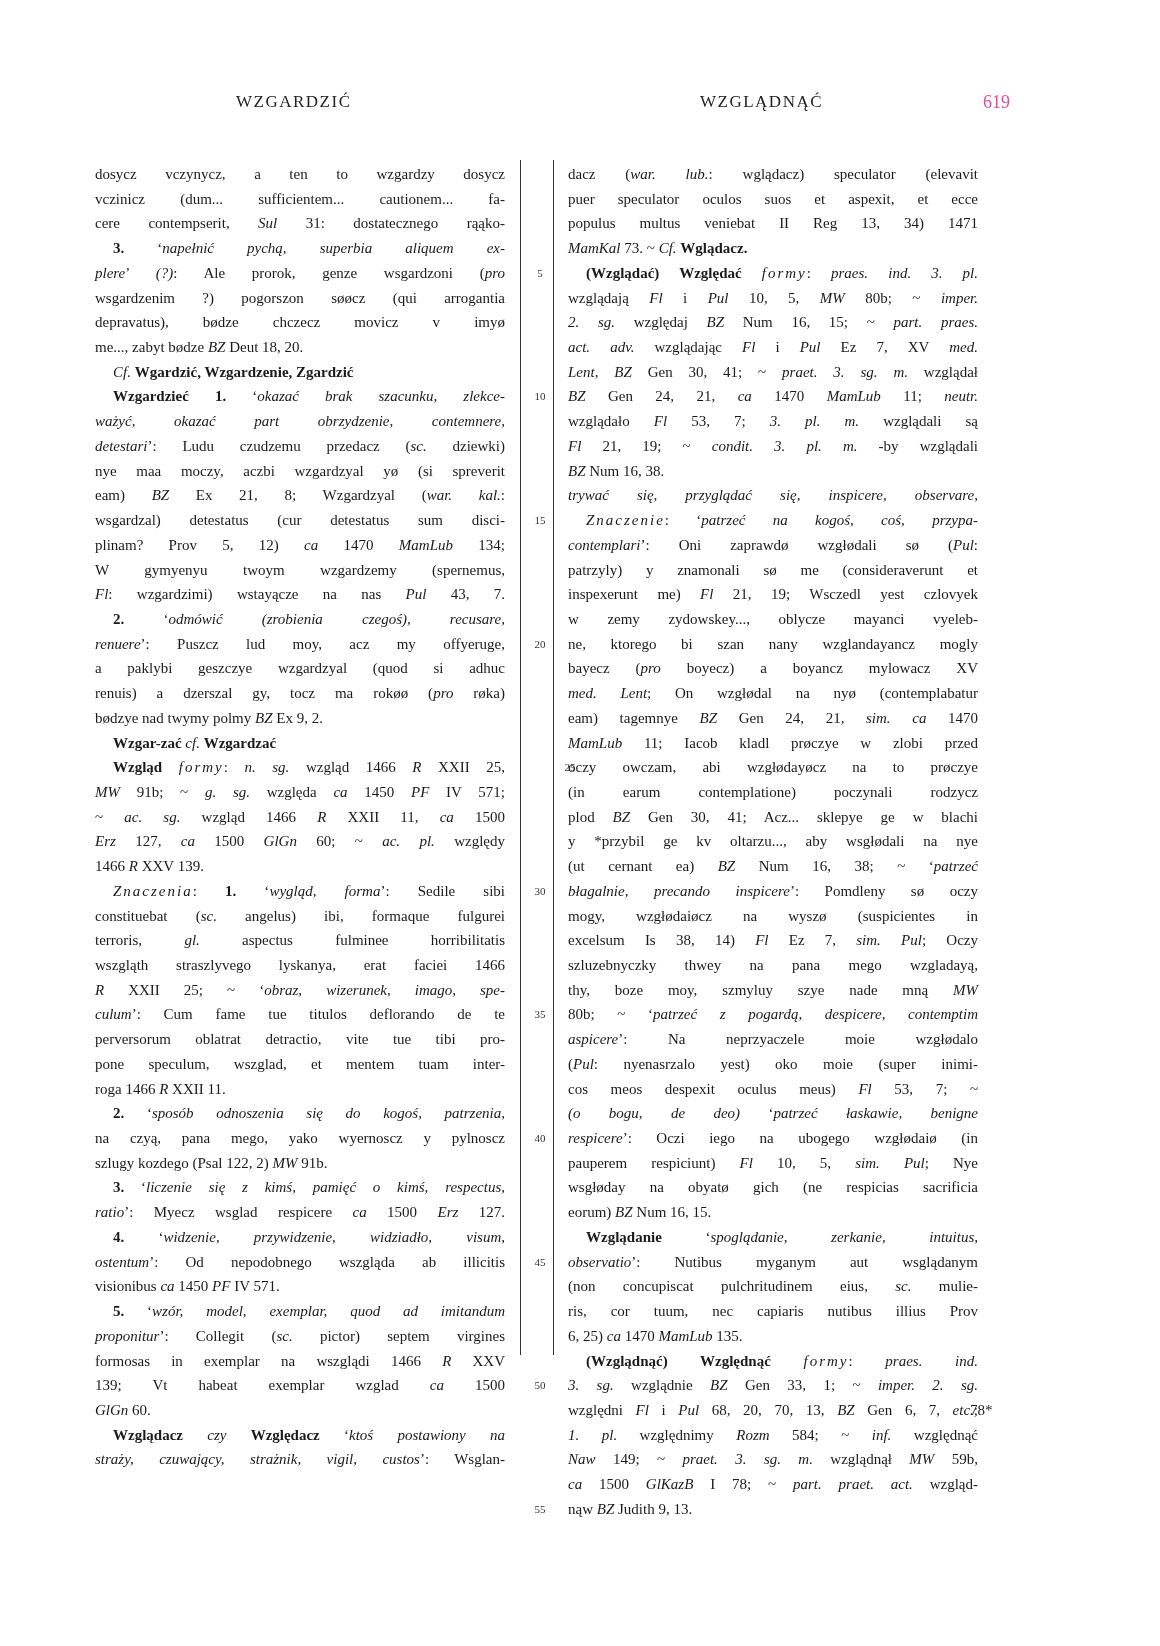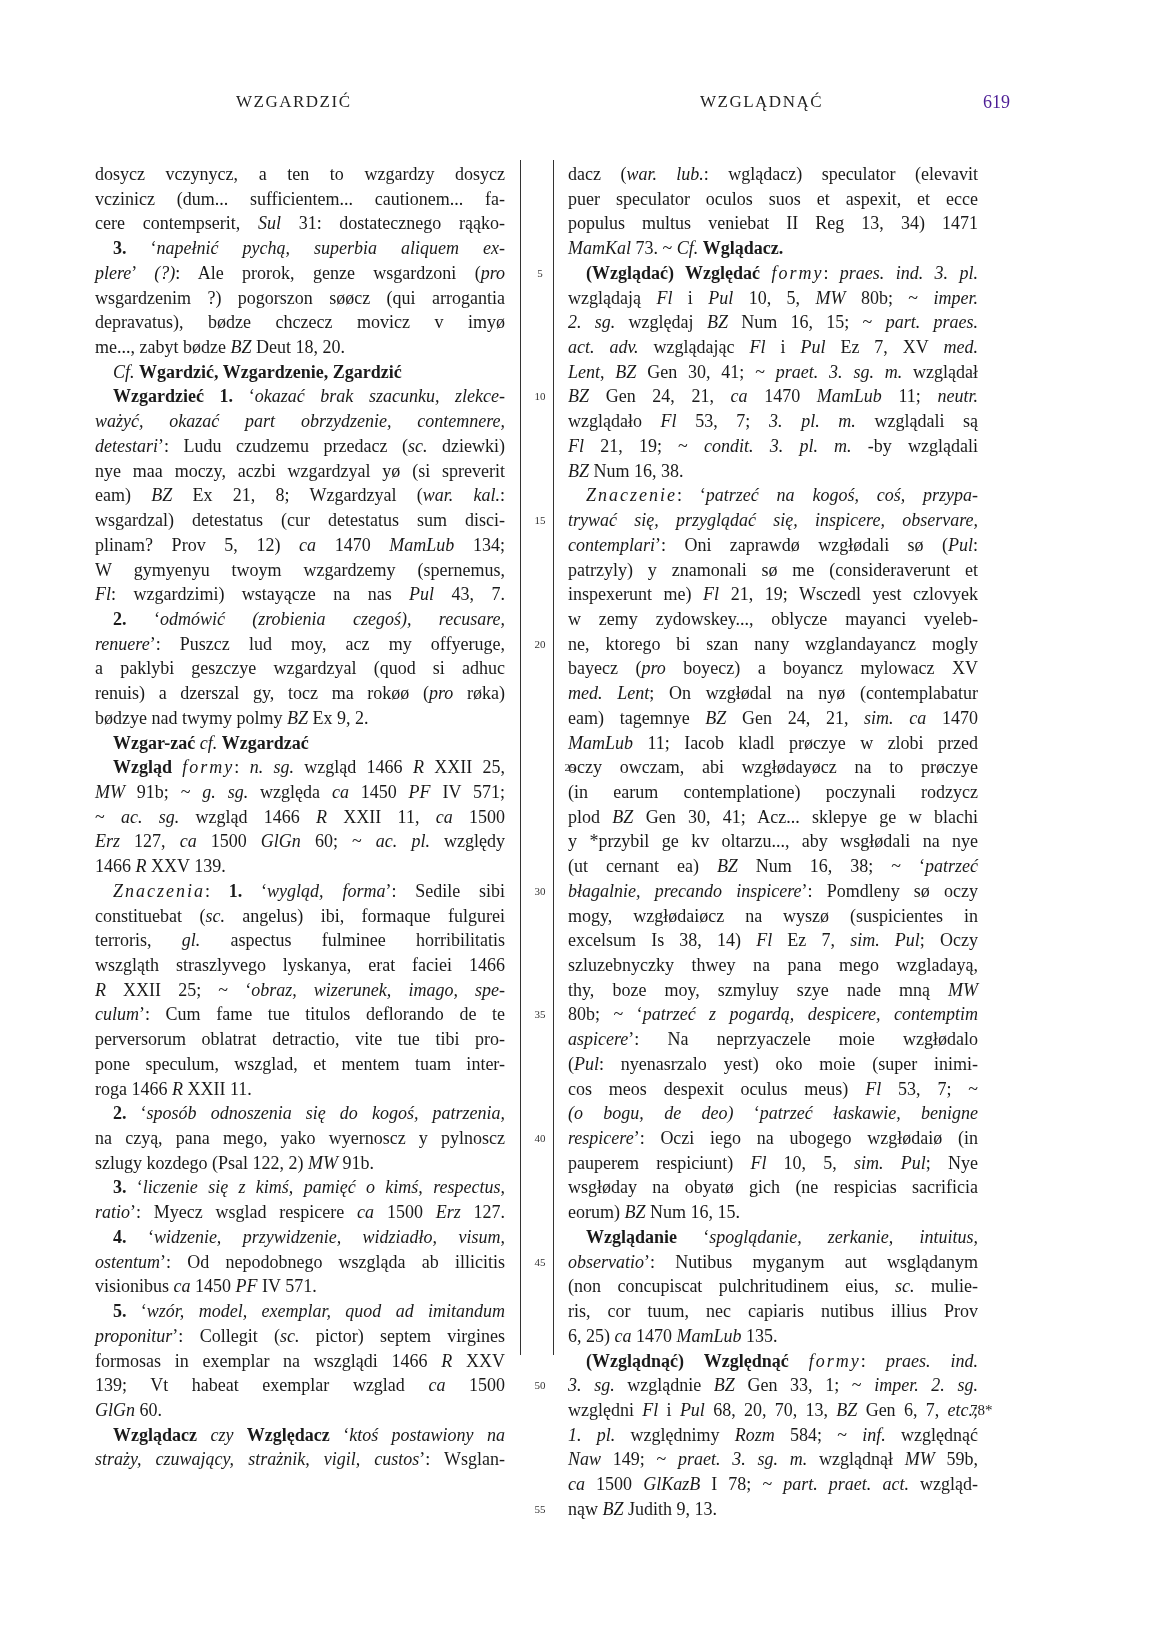--- a/index.html
+++ b/index.html
@@ -2,22 +2,22 @@
 <html><head>
   <meta charset="utf-8">
   <style>
     html, body { margin: 0; padding: 0; background: #ffffff; }
     body { width: 1160px; height: 1646px; position: relative; overflow: hidden;
            font-family: "Liberation Serif", "DejaVu Serif", serif; color: #1a1a1a; }
     .page { position: absolute; left: 0; top: 12px; width: 1036px; height: 1646px; border-radius: 20px; }
     .header { position: absolute; top: 80px; font-size: 17px; letter-spacing: 1.5px; color: #222; }
     .hdr-left { left: 236px; }
     .hdr-right { left: 700px; }
-    .hdr-page { position: absolute; top: 80px; left: 983px; font-size: 18px; color: #4c1d95; }
-    .col { position: absolute; top: 150px; font-size: 18px; line-height: 24.72px;
+    .hdr-page { position: absolute; top: 80px; left: 983px; font-size: 18px; color: #ec4899; }
+    .col { position: absolute; top: 150px; font-size: 15px; line-height: 24.72px;
            text-align: justify; }
     .col-left { left: 95px; width: 410px; }
     .col-right { left: 568px; width: 410px; }
     .line { display: block; white-space: nowrap; text-align-last: justify; height: 24.72px; }
     .line.last { text-align-last: left; }
     .line.indent { padding-left: 18px; }
     .rule { position: absolute; width: 1px; background: #333; top: 148px; height: 1195px; }
     .rule-l { left: 520px; }
     .rule-r { left: 553px; }
     .lnum { position: absolute; left: 530px; font-size: 11px; color: #333; width: 20px; text-align: center; }
@@ -111,22 +111,22 @@
       <span class="line last"><i>MamKal</i> 73. ~ <i>Cf.</i> <b>Wglądacz.</b></span>
       <span class="line indent"><b>(Wzglądać) Względać</b> <i class="sp">formy</i>: <i>praes. ind. 3. pl.</i></span>
       <span class="line ">wzglądają <i>Fl</i> i <i>Pul</i> 10, 5, <i>MW</i> 80b; ~ <i>imper.</i></span>
       <span class="line "><i>2. sg.</i> względaj <i>BZ</i> Num 16, 15; ~ <i>part. praes.</i></span>
       <span class="line "><i>act. adv.</i> wzglądając <i>Fl</i> i <i>Pul</i> Ez 7, XV <i>med.</i></span>
       <span class="line "><i>Lent</i>, <i>BZ</i> Gen 30, 41; ~ <i>praet. 3. sg. m.</i> wzglądał</span>
       <span class="line "><i>BZ</i> Gen 24, 21, <i>ca</i> 1470 <i>MamLub</i> 11; <i>neutr.</i></span>
       <span class="line ">wzglądało <i>Fl</i> 53, 7; <i>3. pl. m.</i> wzglądali są</span>
       <span class="line "><i>Fl</i> 21, 19; ~ <i>condit. 3. pl. m.</i> -by wzglądali</span>
       <span class="line last"><i>BZ</i> Num 16, 38.</span>
+      <span class="line "><i>trywać się, przyglądać się, inspicere, observare,</i></span>
       <span class="line indent"><i class="sp">Znaczenie</i>: ‘<i>patrzeć na kogoś, coś, przypa-</i></span>
-      <span class="line "><i>trywać się, przyglądać się, inspicere, observare,</i></span>
       <span class="line "><i>contemplari</i>’: Oni zaprawdø wzgłødali sø (<i>Pul</i>:</span>
       <span class="line ">patrzyly) y znamonali sø me (consideraverunt et</span>
       <span class="line ">inspexerunt me) <i>Fl</i> 21, 19; Wsczedl yest czlovyek</span>
       <span class="line ">w zemy zydowskey..., oblycze mayanci vyeleb-</span>
       <span class="line ">ne, ktorego bi szan nany wzglandayancz mogly</span>
       <span class="line ">bayecz (<i>pro</i> boyecz) a boyancz mylowacz XV</span>
       <span class="line "><i>med. Lent</i>; On wzgłødal na nyø (contemplabatur</span>
       <span class="line ">eam) tagemnye <i>BZ</i> Gen 24, 21, <i>sim. ca</i> 1470</span>
       <span class="line "><i>MamLub</i> 11; Iacob kladl prøczye w zlobi przed</span>
       <span class="line ">oczy owczam, abi wzgłødayøcz na to prøczye</span>

